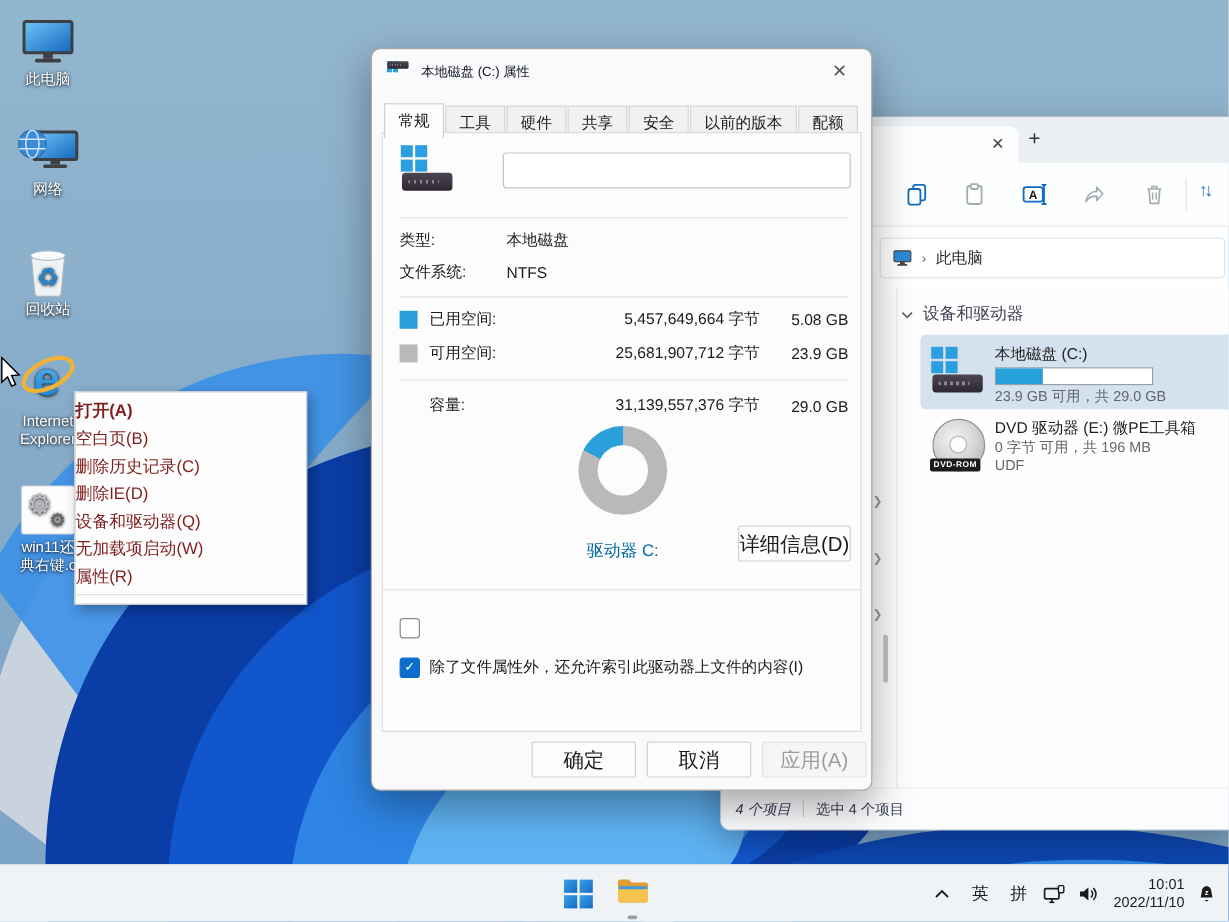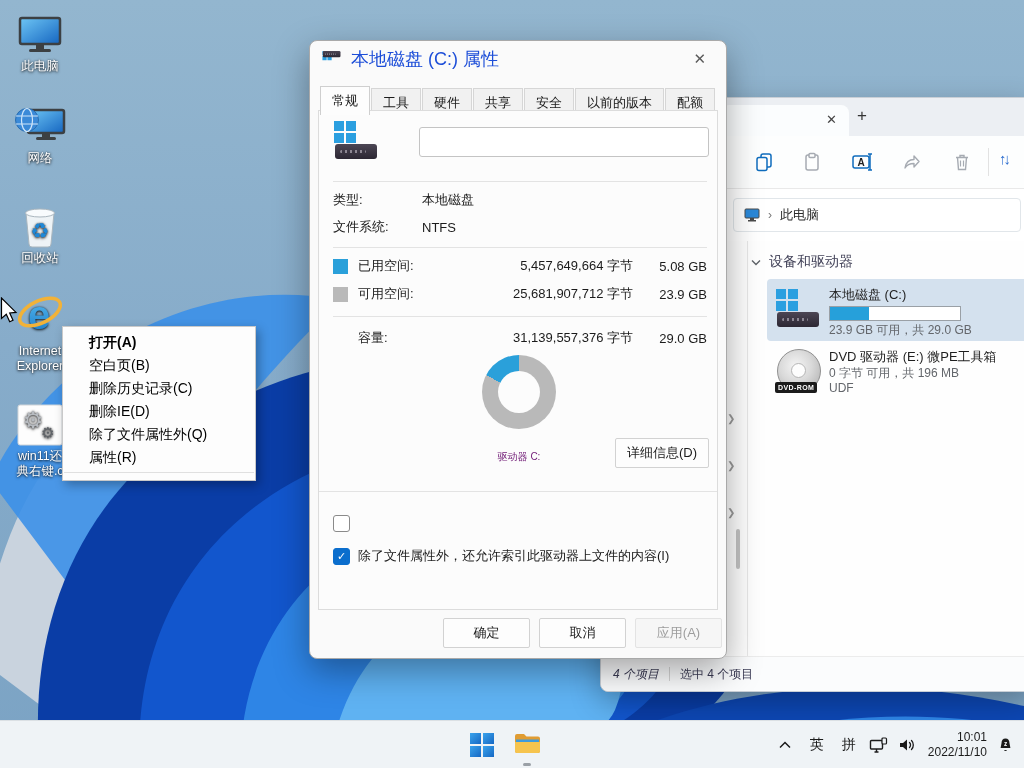--- a/index.html
+++ b/index.html
@@ -9,21 +9,21 @@
   .wall{position:absolute;left:0;top:0;z-index:0;}
 
   
   .dicon{position:absolute;width:78px;text-align:center;color:#fff;font-size:12.5px;
     line-height:1.2;text-shadow:0 1px 3px rgba(0,0,0,.8),0 0 2px rgba(0,0,0,.5);z-index:2;}
   .dicon .art{display:flex;justify-content:center;align-items:flex-end;height:48px;margin-bottom:3px;}
 
   
   .ctxmenu{position:absolute;left:62px;top:326px;width:192px;z-index:40;background:#fdfdfd;
     border:1px solid #c9c9c9;box-shadow:3px 4px 10px rgba(0,0,0,.3);padding:4px 0;}
-  .ctxmenu .mi{height:23px;line-height:23px;padding-left:26px;font-size:14px;color:#000000;}
+  .ctxmenu .mi{height:23px;line-height:23px;font-size:14px;color:#7f1d1d;}
   .ctxmenu .mi.default{font-weight:bold;}
   .ctxmenu .msep{height:1px;background:#e0e0e0;margin:3px 1px;}
 
   
   .explorer{position:absolute;left:600px;top:97px;width:430px;height:593px;z-index:10;
     background:#fff;border:1px solid #c9cfd6;border-radius:8px;
     box-shadow:0 10px 30px rgba(0,0,0,.28);}
   .ex-tabbar{position:relative;height:38px;background:#eceff3;border-radius:8px 8px 0 0;}
   .ex-tab{position:absolute;left:120px;top:7px;width:128px;height:31px;background:#fbfdfe;
     border-radius:8px 8px 0 0;}
@@ -55,21 +55,21 @@
     display:flex;align-items:center;font-size:12px;color:#3c3c55;border-radius:0 0 8px 8px;background:#fbfcfd;}
   .ex-status .sdiv{width:1px;height:14px;background:#d5d5d5;margin:0 10px;}
   .ex-status .s1{margin-left:12px;font-style:italic;}
 
   
   .dialog{position:absolute;left:309px;top:40px;width:416px;height:617px;z-index:20;
     background:#fafafa;border:1px solid #a9a9a9;border-radius:8px;
     box-shadow:0 12px 34px rgba(0,0,0,.35);}
   .dlg-titlebar{position:absolute;left:0;top:0;right:0;height:36px;display:flex;align-items:center;
     padding:0 12px;gap:9px;}
-  .dlg-title{font-size:18px;color:#1d4ed8;flex:1;}
+  .dlg-title{font-size:11px;color:#0f172a;flex:1;}
   .dlg-close{font-size:15px;color:#5a5a5a;padding:2px 8px;}
   .dlg-tabs{position:absolute;left:10px;top:45px;display:flex;}
   .dtab{font-size:13px;color:#1b1b1b;padding:5px 11px 4px;border:1px solid #d6d6d6;
     border-bottom:none;background:#f1f1f1;margin-right:1px;position:relative;top:2px;height:16px;}
   .dtab.active{background:#fdfdfd;top:0;height:19px;z-index:3;border-color:#cfcfcf;}
   .dlg-page{position:absolute;left:8px;right:8px;top:69px;height:498px;background:#fcfcfc;
     border:1px solid #dcdcdc;}
   .drow{position:absolute;left:14px;right:10px;display:flex;align-items:center;font-size:13px;color:#1b1b1b;}
   .drow .lab{width:89px;}
   .hr{position:absolute;left:14px;right:10px;height:1px;background:#e3e3e3;}
@@ -77,22 +77,22 @@
     border-radius:3px;background:#fff;font-size:13px;padding:0 6px;outline:none;}
   .sw{width:15px;height:15px;margin-right:10px;}
   .sw-used{background:#2aa0da;}
   .sw-free{background:#b9b9b9;}
   .srow .slab{flex:1;}
   .srow .bytes{width:168px;text-align:right;}
   .srow .gb{width:74px;text-align:right;}
   .donut{position:absolute;left:163px;top:244px;width:74px;height:74px;border-radius:50%;}
   .donut::after{content:"";position:absolute;left:16px;top:16px;width:42px;height:42px;
     border-radius:50%;background:#fcfcfc;}
-  .drive-caption{position:absolute;left:0;top:339px;width:400px;text-align:center;font-size:10px;color:#701a75;}
-  .btn{display:flex;align-items:center;justify-content:center;font-size:13px;color:#1b1b1b;
+  .drive-caption{position:absolute;left:0;top:339px;width:400px;text-align:center;font-size:14px;color:#0369a1;}
+  .btn{display:flex;align-items:center;justify-content:center;font-size:17px;color:#1b1b1b;
     background:#fdfdfd;border:1px solid #d2d2d2;border-radius:2px;}
   .details-btn{position:absolute;left:296px;top:327px;width:92px;height:28px;}
   .cbrow{position:absolute;left:14px;display:flex;align-items:center;font-size:13px;color:#1b1b1b;gap:8px;}
   .cbox{width:15px;height:15px;border:1px solid #8a8a8a;border-radius:3px;background:#fff;flex:none;
     display:flex;align-items:center;justify-content:center;}
   .cbox.checked{background:#0b6ecd;border-color:#0b6ecd;color:#fff;font-size:11px;line-height:1;}
   .dlg-buttons{position:absolute;left:0;right:4px;bottom:10px;display:flex;justify-content:flex-end;gap:9px;}
   .dlg-buttons .btn{width:85px;height:28px;}
   .btn.disabled{color:#9d9d9d;background:#f6f6f6;border-color:#e3e3e3;}
 
@@ -401,21 +401,22 @@
       <div class="btn">取消</div>
       <div class="btn disabled">应用(A)</div>
     </div>
   </div>
 
   <div class="ctxmenu">
     <div class="mi default">打开(A)</div>
     <div class="mi">空白页(B)</div>
     <div class="mi">删除历史记录(C)</div>
     <div class="mi">删除IE(D)</div>
-    <div class="mi">除了文件属性外(Q)</div>
+    <div class="mi">设备和驱动器(Q)</div>
+    <div class="mi">无加载项启动(W)</div>
     <div class="mi">属性(R)</div>
     <div class="msep"></div>
   </div>
 
   <div class="taskbar">
     <div class="tb-center">
       <span class="startlogo">
           <i></i>
           <i></i>
           <i></i>

